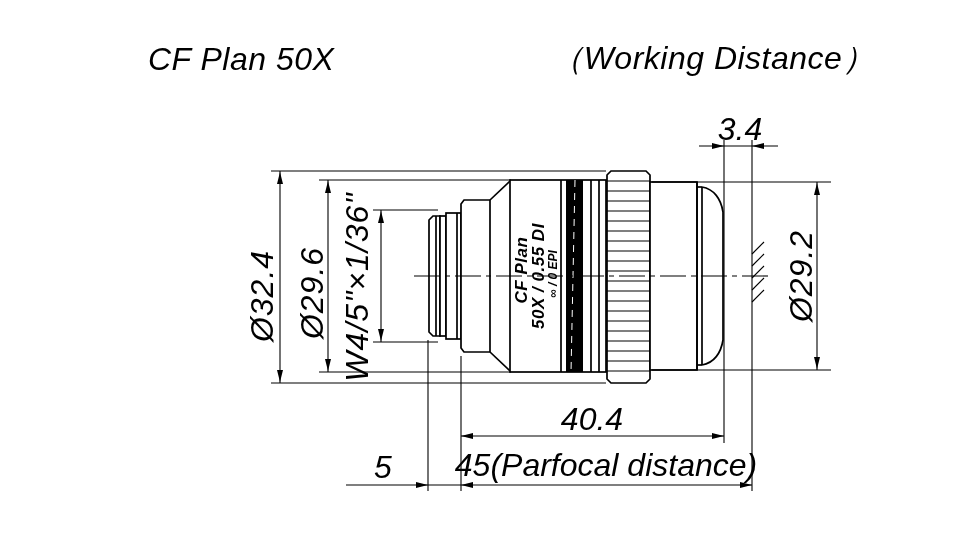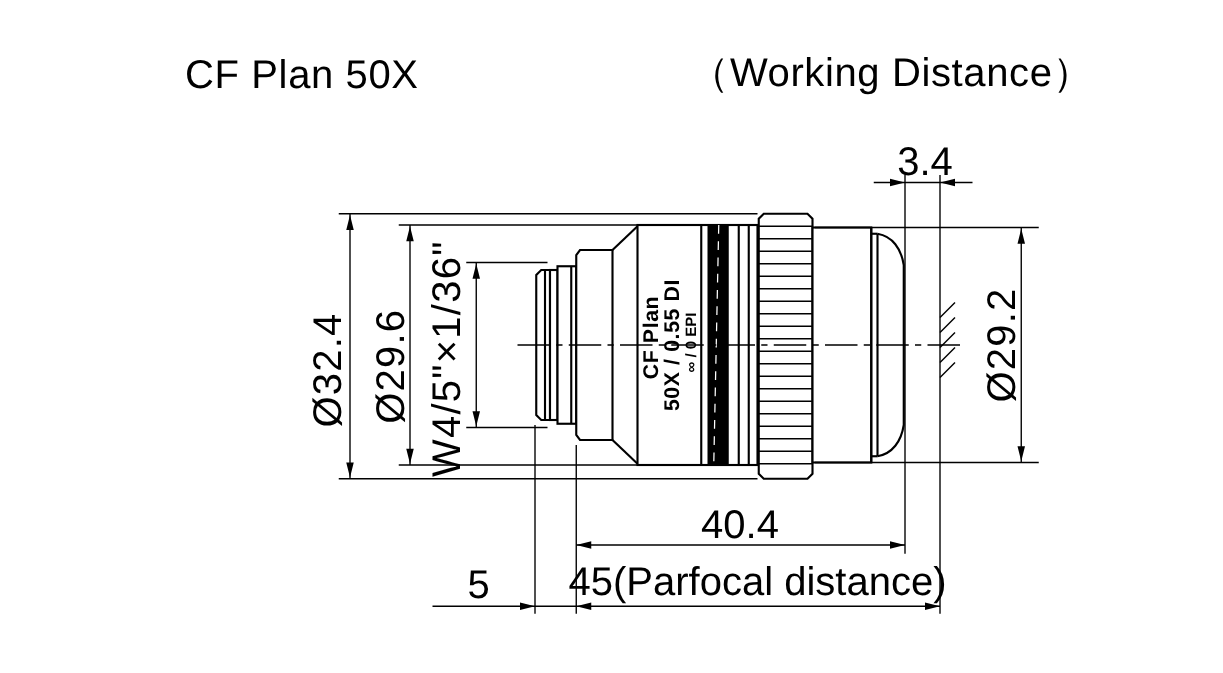--- a/index.html
+++ b/index.html
@@ -1,17 +1,17 @@
 <!DOCTYPE html>
 <html><head>
 <meta charset="utf-8">
 <style>
   html,body{margin:0;padding:0;background:#ffffff;}
   .canvas{position:relative;width:978px;height:538px;background:#ffffff;overflow:hidden;
-          font-family:"Liberation Sans",sans-serif;}
+          font-family:"Liberation Sans",sans-serif;font-style:italic;}
   svg{display:block;}
   svg text{fill:#000;font-family:"Liberation Sans",sans-serif;}
   .title-text{font-size:32px;letter-spacing:0.5px;}
   .dim-text{font-size:32px;}
   .dim-text-rot{font-size:32px;letter-spacing:1px;}
   .barrel-text{font-size:17px;font-weight:bold;letter-spacing:0.5px;}
   .barrel-text-small{font-size:12px;font-weight:bold;}
   .obj{stroke:#000;stroke-width:1.7;fill:none;}
   .objfill{stroke:#000;stroke-width:1.7;fill:#ffffff;}
   .dimline{stroke:#000;stroke-width:1.1;fill:none;}

